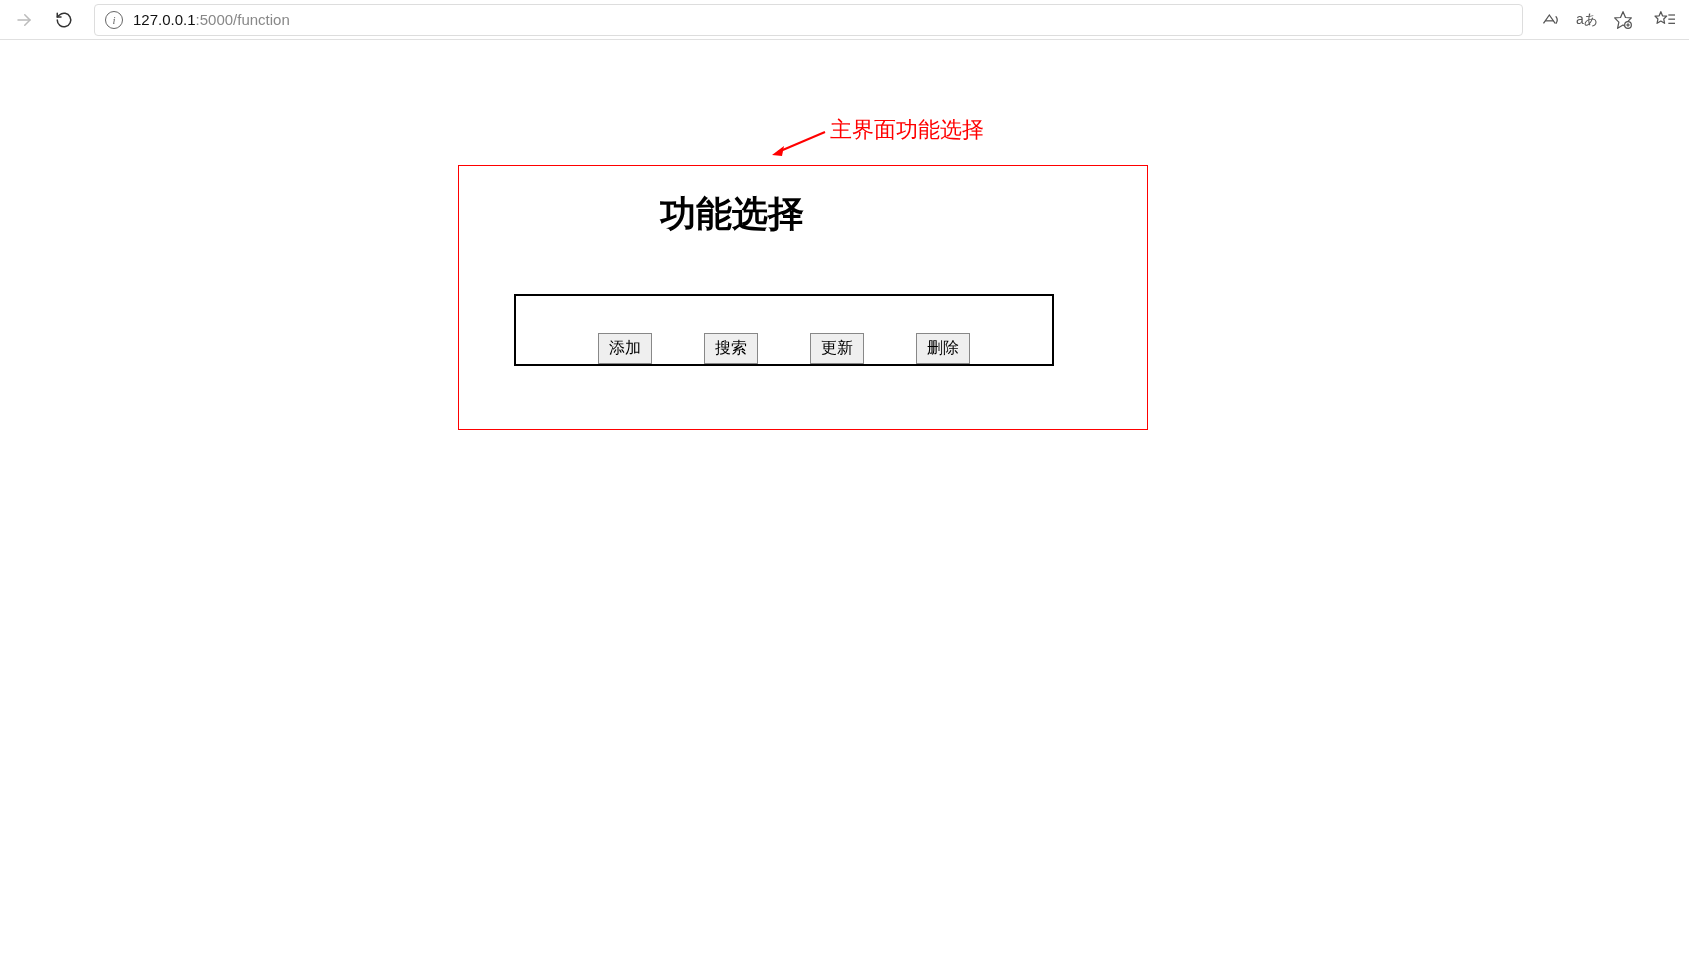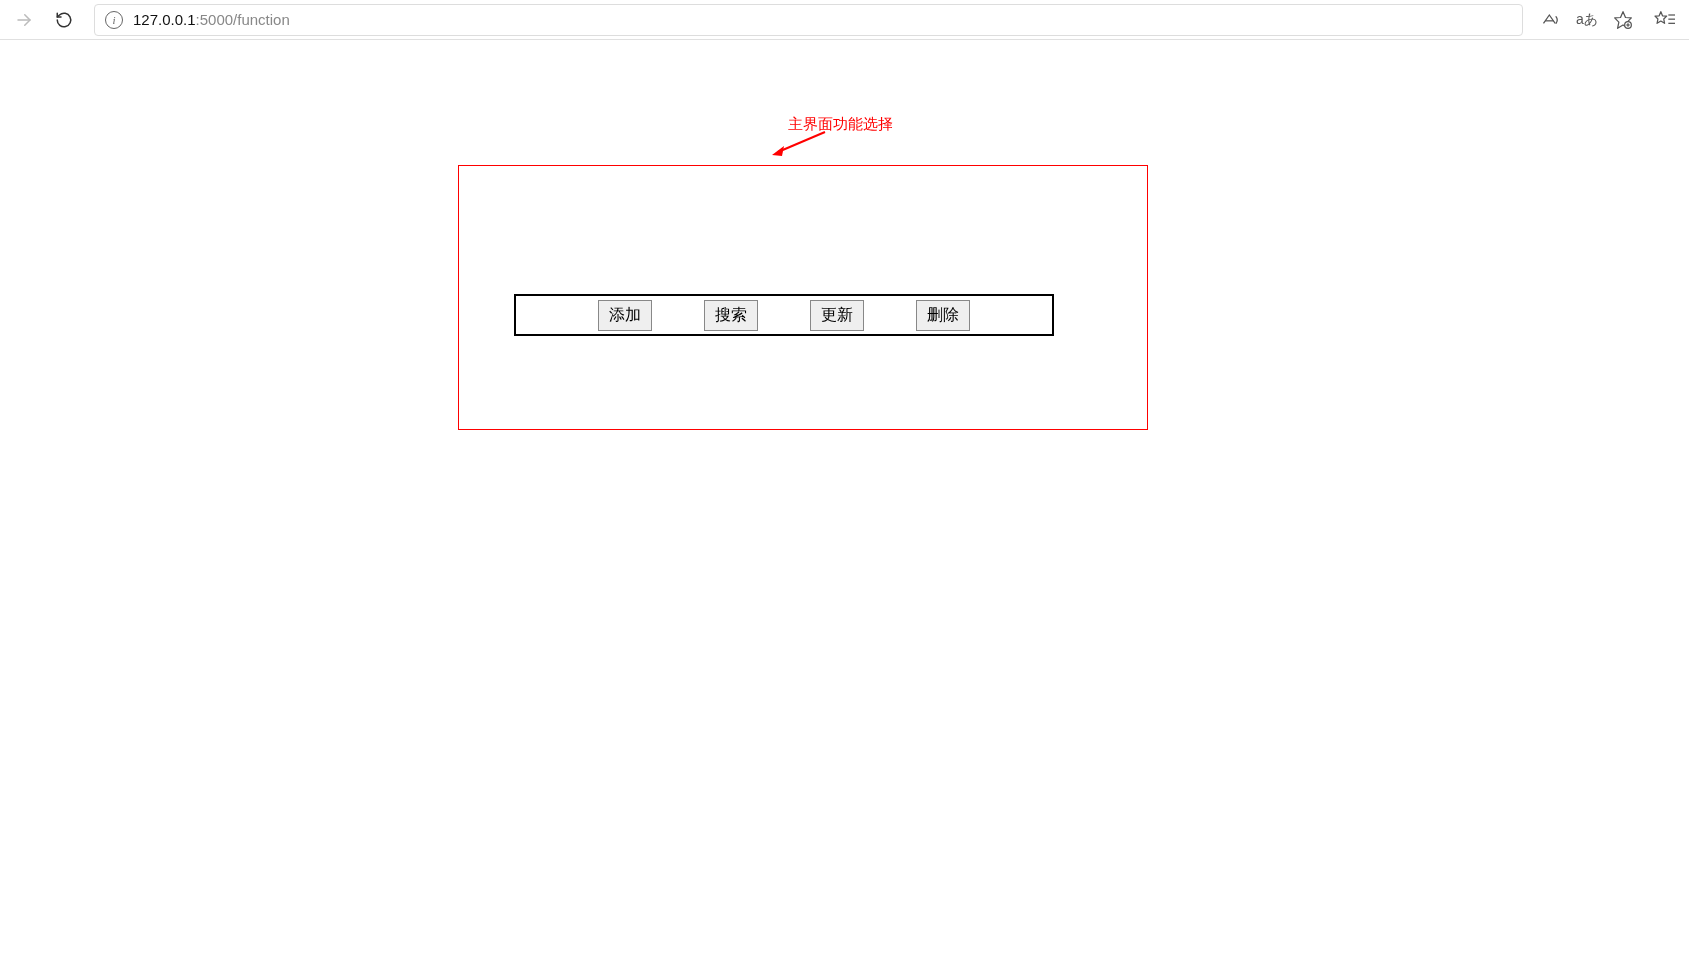--- a/index.html
+++ b/index.html
@@ -82,23 +82,23 @@
       font-size: 14px;
     }
     .content {
       position: relative;
       width: 100%;
       height: calc(100vh - 40px);
     }
     .annotation-label {
       position: absolute;
       top: 75px;
-      left: 788px;
+      left: 830px;
       color: #ff0000;
-      font-size: 15px;
+      font-size: 22px;
       font-family: Liberation Serif, serif;
     }
     .annotation-arrow {
       position: absolute;
       top: 90px;
       left: 770px;
       pointer-events: none;
     }
     .red-box {
       position: absolute;
@@ -115,24 +115,24 @@
       font-size: 36px;
       font-weight: bold;
       color: #000;
       font-family: "Microsoft YaHei", "SimHei", sans-serif;
     }
     .button-container {
       position: absolute;
       top: 254px;
       left: 514px;
       width: 540px;
-      height: 42px;
+      height: 72px;
       border: 2px solid #000;
       display: flex;
-      align-items: center;
+      align-items: flex-end;
       justify-content: space-evenly;
       padding: 0 30px;
     }
     .fn-button {
       padding: 4px 10px;
       font-size: 16px;
       font-family: "Microsoft YaHei", sans-serif;
       background: #efefef;
       border: 1px solid #888;
       cursor: pointer;
@@ -195,20 +195,21 @@
 
 <div class="content">
   <div class="annotation-label">主界面功能选择</div>
   <svg class="annotation-arrow" width="60" height="30">
     <line x1="55" y1="2" x2="8" y2="22" stroke="#ff0000" stroke-width="2"></line>
     <polygon points="2,25 14,16 12,26" fill="#ff0000"></polygon>
   </svg>
 
   <div class="red-box"></div>
 
+  <h1 class="page-title">功能选择</h1>
 
   <div class="button-container">
     <button class="fn-button">添加</button>
     <button class="fn-button">搜索</button>
     <button class="fn-button">更新</button>
     <button class="fn-button">删除</button>
   </div>
 </div>
 
 </body></html>

